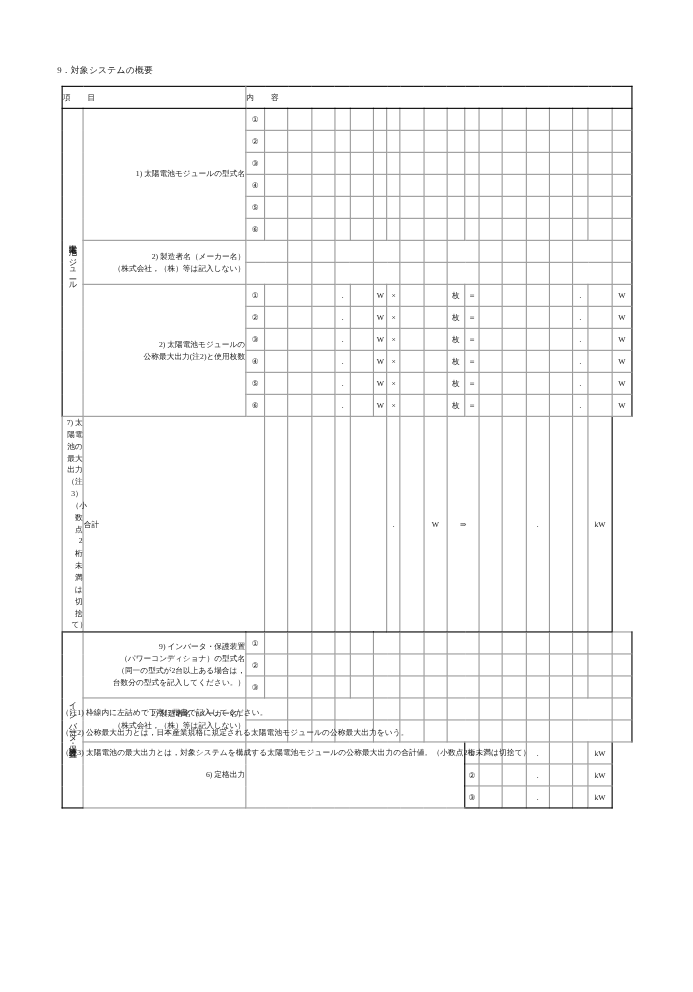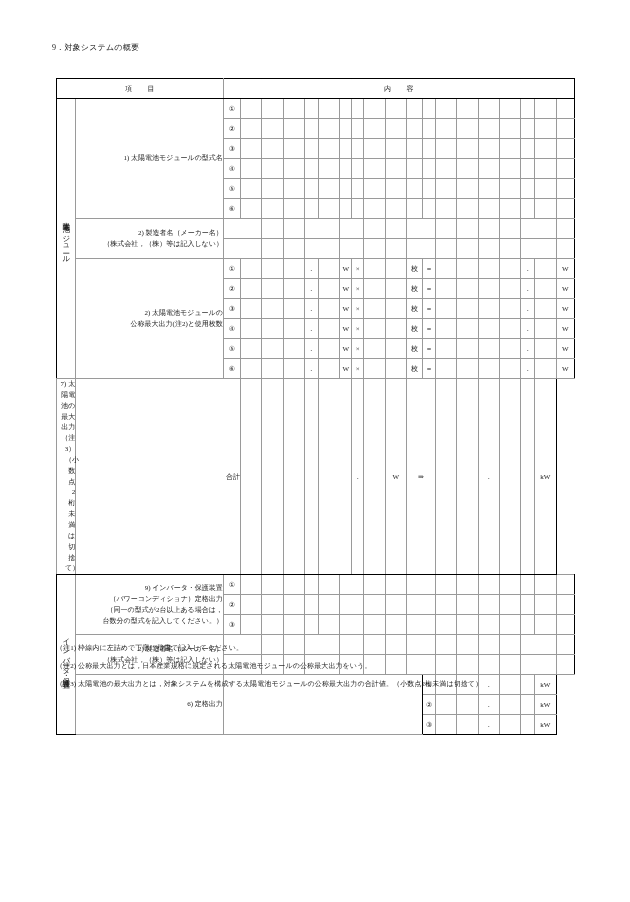--- a/index.html
+++ b/index.html
@@ -6,21 +6,21 @@
   body{
     width:630px;height:902px;
     background:#ffffff;
     font-family:"Liberation Serif","DejaVu Serif",serif;
     color:#1a1a1a;
     overflow:hidden;
   }
   .page{position:relative;width:630px;height:902px;box-sizing:border-box;}
 
   .doc-title{
-    position:absolute;left:52px;top:42px;
+    position:absolute;left:52px;top:58px;
     font-size:8px;letter-spacing:.2px;white-space:nowrap;
   }
 
   
   .form-table{
     position:absolute;left:56px;top:78px;
     width:519px;
     border-collapse:collapse;
     table-layout:fixed;
   }
@@ -33,21 +33,21 @@
     height:19px;
     background:#fff;
   }
   
   .bt{border-top:1.3px solid #000 !important;}
   .bb{border-bottom:1.3px solid #000 !important;}
   .bl{border-left:1.3px solid #000 !important;}
   .br{border-right:1.3px solid #000 !important;}
 
   .hdr{
-    text-align:center;font-size:8px;height:18px;
+    font-size:8px;height:18px;
     letter-spacing:.5px;
   }
   .vert-label{
     width:19px;
     text-align:center;
     padding:2px 0;
   }
   .vert-label span{
     writing-mode:vertical-rl;
     text-orientation:upright;
@@ -77,21 +77,21 @@
     text-align:center;font-size:6.5px;
   }
   .dot{
     text-align:center;font-size:7px;
     vertical-align:bottom;
     padding-bottom:1px;
   }
   .blank{}
 
   .goukei{
-    text-align:right;padding-left:5px;font-size:7px;
+    text-align:left;padding-left:5px;font-size:7px;
   }
   .arrow{text-align:center;font-size:8px;}
   .heavy-l{border-left:1.3px solid #000 !important;}
   .heavy-r{border-right:1.3px solid #000 !important;}
   .heavy-t{border-top:1.3px solid #000 !important;}
   .heavy-b{border-bottom:1.3px solid #000 !important;}
 
   .tall-row td{height:19px;}
 
   
@@ -464,21 +464,21 @@
       <td class="heavy-t heavy-b"></td>
       <td class="unit heavy-t heavy-b heavy-r br">kW</td>
     </tr>
 
     <tr>
       <td class="vert-label bl bb" rowspan="8">
         <span>インバータ・保護装置</span>
       </td>
       <td class="item-cell" rowspan="3">
         <span class="ind2">9) インバータ・保護装置</span>
-        <span class="ind1">（パワーコンディショナ）定格出力</span>
+        <span class="ind1">（パワーコンディショナ）の型式名</span>
         <span class="ind1">（同一の型式が2台以上ある場合は，</span>
         <span class="ind2">台数分の型式を記入してください。）</span>
       </td>
       <td class="num-cell">①</td>
       <td></td>
           <td></td>
           <td></td>
       <td></td>
           <td></td>
       <td colspan="2"></td>

